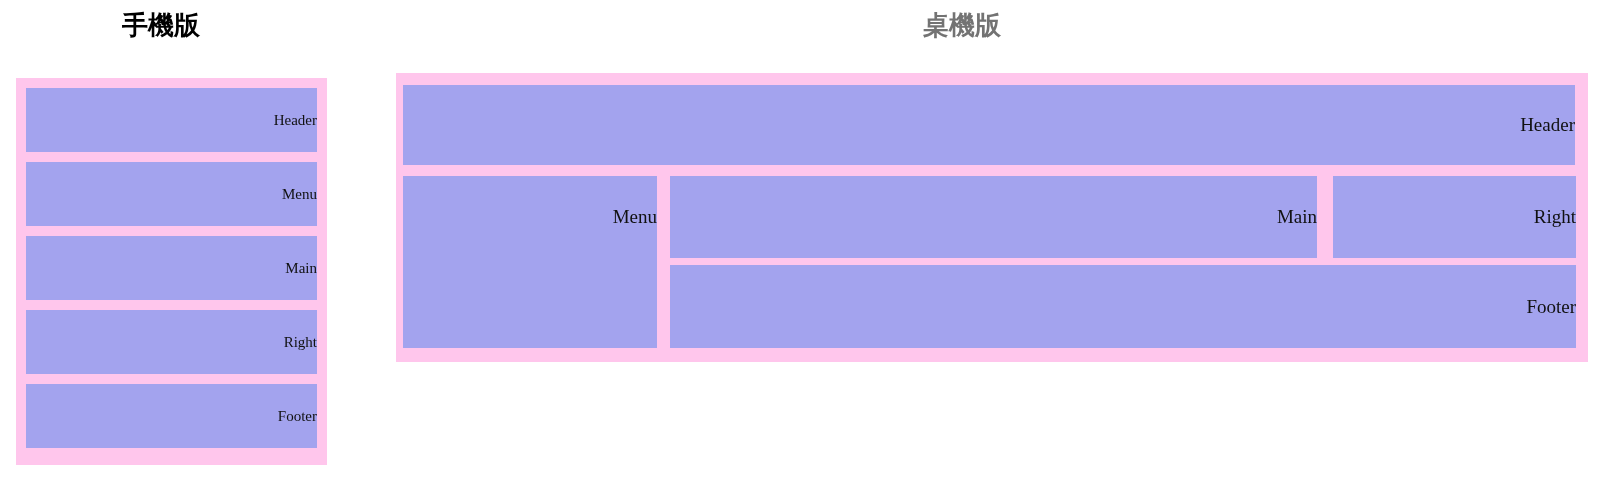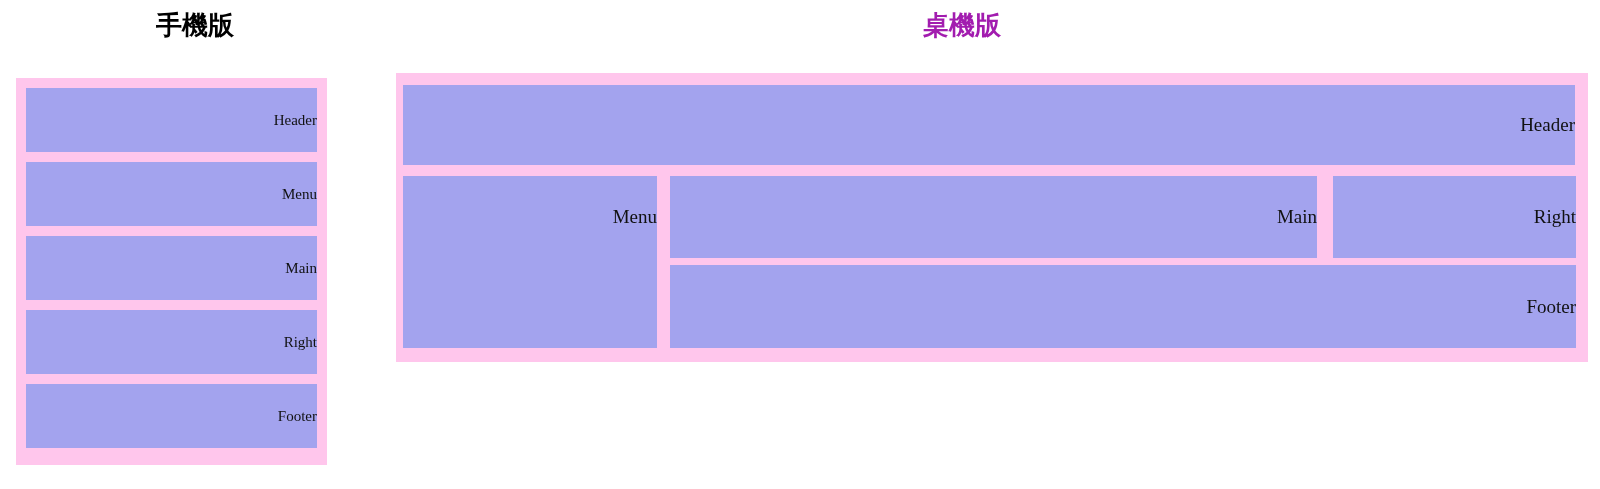--- a/index.html
+++ b/index.html
@@ -98,23 +98,23 @@
   }
   #d-footer {
     left: 274px; top: 192px;
     width: 906px; height: 83px;
     align-items: center;
   }
 </style>
 </head>
 <body style="background: rgb(255, 255, 255);">
 
-<h2 class="section-title" id="mobile-title" style="color: rgb(0, 0, 0); margin-left: 34px;">手機版</h2>
+<h2 class="section-title" id="mobile-title" style="color: rgb(0, 0, 0);">手機版</h2>
 
-<h2 class="section-title" id="desktop-title" style="color: #a21caf;">桌機版</h2>
+<h2 class="section-title" id="desktop-title" style="color: #737373;">桌機版</h2>
 
 <div class="frame" id="mobile-layout">
 
   <div class="cell" id="m-header" style="color: rgb(17, 17, 17);">
     <span>Header</span>
   </div>
 
   <div class="cell" id="m-menu" style="color: rgb(17, 17, 17);">
     <span>Menu</span>
   </div>

